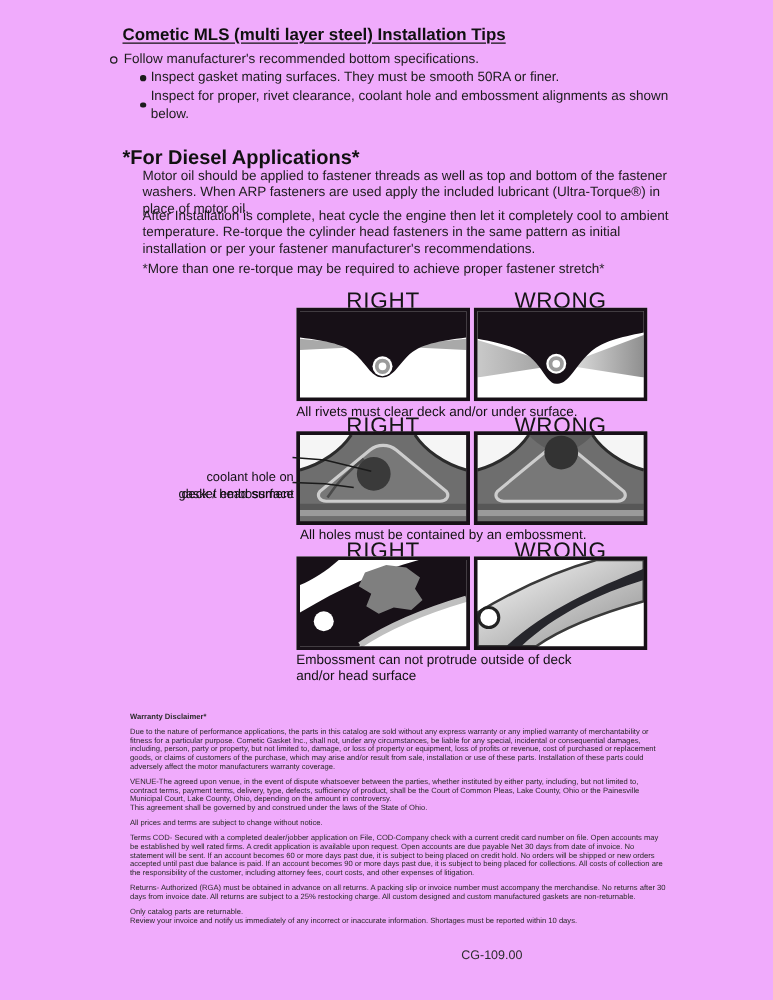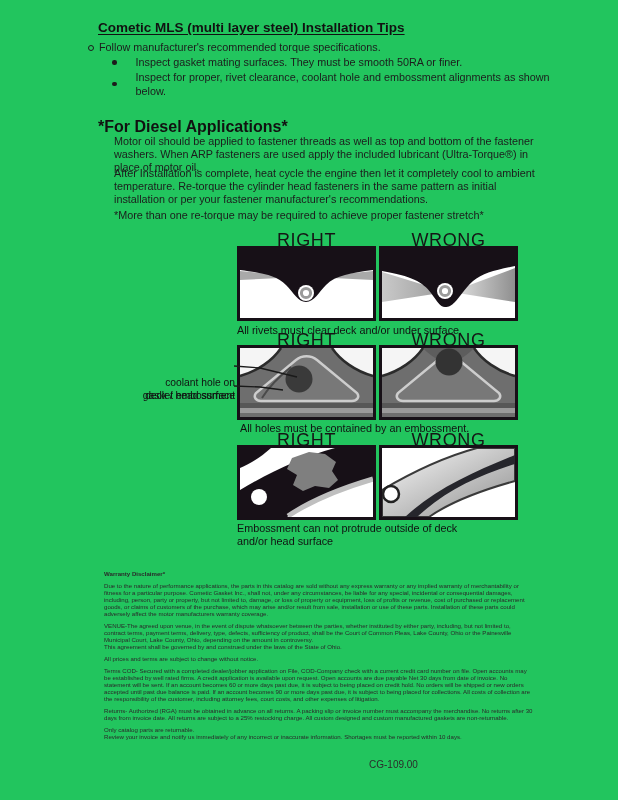--- a/index.html
+++ b/index.html
@@ -1,27 +1,27 @@
 <!DOCTYPE html>
 <html><head>
 <meta charset="utf-8">
 <style>
   html,body{margin:0;padding:0;background:#ffffff;}
   .page{
-    position:relative;width:618px;height:800px;background:#22c55e;
+    position:relative;width:618px;height:800px;background:#f0abfc;
     font-family:"Liberation Sans", sans-serif;color:#1c1c1c;overflow:hidden;
   }
   .abs{position:absolute;}
   .title{
     left:98px;top:20px;font-size:13.5px;font-weight:bold;
     text-decoration:underline;text-underline-offset:2px;color:#111;
   }
   .tips{left:88px;top:40px;width:470px;font-size:10.8px;line-height:15.2px;}
   .tip-line{display:flex;align-items:center;gap:5px;}
-  .tip-line.sub{margin-left:24px;line-height:14.4px;gap:19px;}
+  .tip-line.sub{margin-left:24px;line-height:14.4px;gap:4px;}
   .bullet-o{width:4px;height:4px;border:1.2px solid #1c1c1c;border-radius:50%;flex:none;}
   .bullet-f{width:4.5px;height:4.5px;background:#1c1c1c;border-radius:50%;flex:none;}
   .diesel-h{left:98px;top:118px;font-size:16px;font-weight:bold;color:#111;}
   .para{left:98px;width:436px;font-size:10.8px;line-height:13.2px;color:#1c1c1c;margin-left:16px;}
   .p1{top:135px;}
   .p2{top:167px;}
   .p3{top:209px;}
   .dg-head{font-size:18px;letter-spacing:.6px;color:#151515;width:139px;text-align:center;}
   .caption{font-size:10.8px;color:#111;line-height:12.5px;}
   .dg-label{font-size:10.3px;line-height:12.5px;text-align:right;width:128px;white-space:pre-line;color:#111;margin-top:32px;}
@@ -35,21 +35,21 @@
 </head>
 <body>
 
 <div class="page">
 
   <div class="abs title">Cometic MLS (multi layer steel) Installation Tips</div>
 
   <div class="abs tips">
     <div class="tip-line">
       <span class="bullet-o"></span>
-      <span>Follow manufacturer's recommended torque specifications.</span>
+      <span>Follow manufacturer's recommended bottom specifications.</span>
     </div>
     <div class="tip-line sub">
       <span class="bullet-f"></span>
       <span>Inspect gasket mating surfaces.  They must be smooth 50RA or finer.</span>
     </div>
     <div class="tip-line sub">
       <span class="bullet-f"></span>
       <span>Inspect for proper, rivet clearance, coolant hole and embossment alignments as shown below.</span>
     </div>
   </div>

